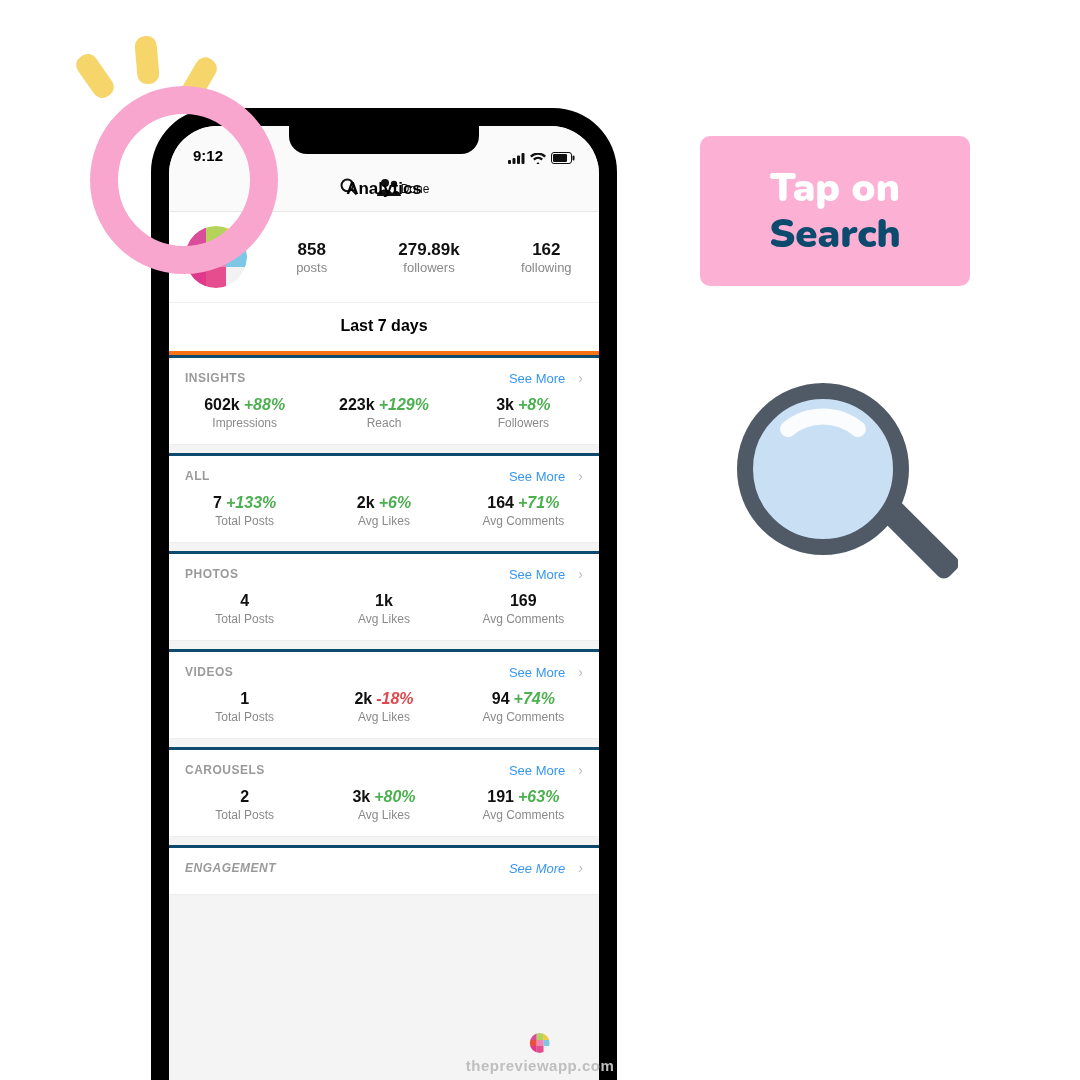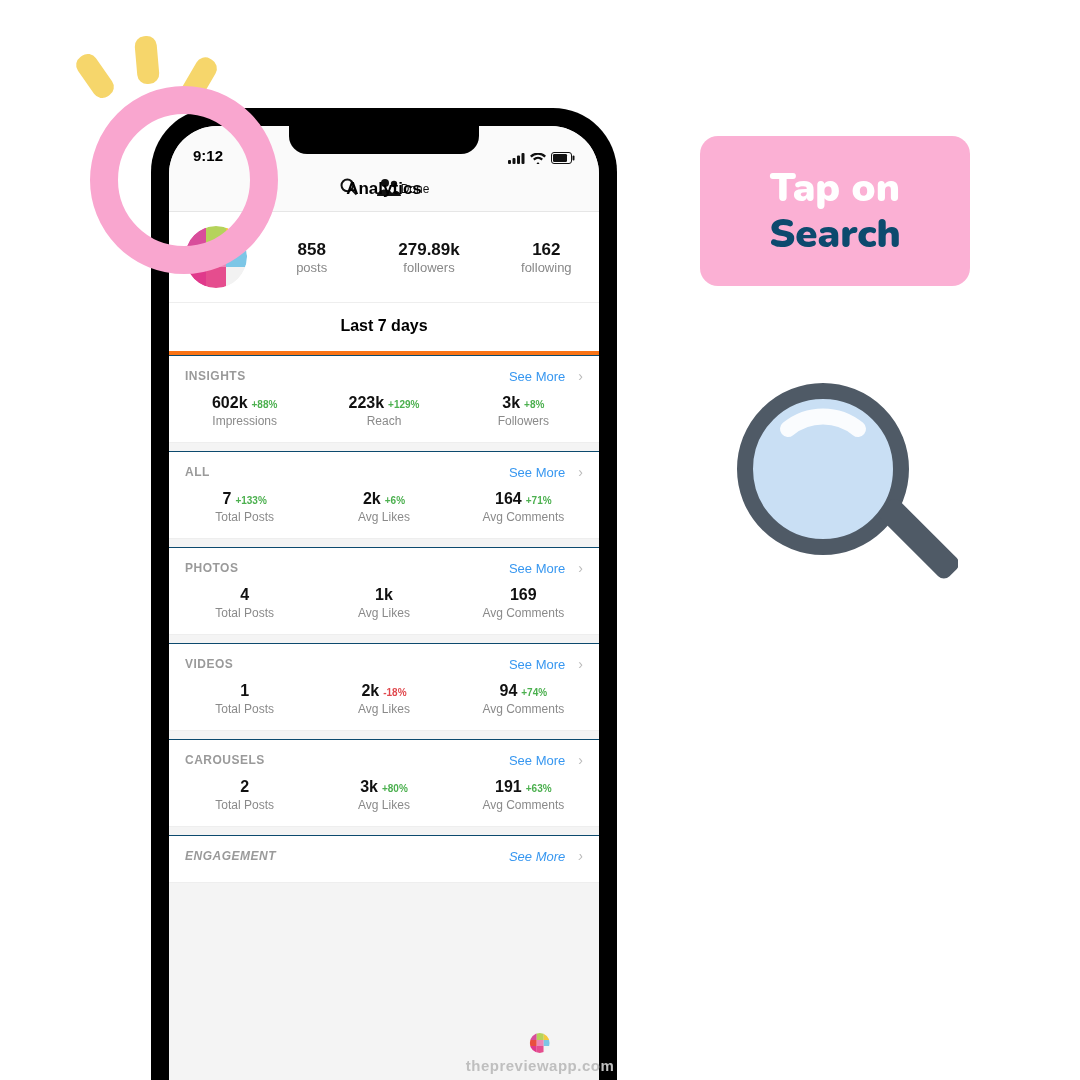--- a/index.html
+++ b/index.html
@@ -60,45 +60,45 @@
   }
   .avatar { width:62px; height:62px; border-radius:50%; overflow:hidden; flex-shrink:0;}
   .pstat { flex:1; text-align:center; }
   .pstat .num { font-size:17px; font-weight:600; color:#111; }
   .pstat .lbl { font-size:13px; color:#888; }
   .period {
     background:#fff; text-align:center; padding:14px 0 16px;
     font-size:16px; font-weight:600; border-bottom:4px solid #f97316;
   }
   .section {
-    background:#fff; border-top:1px solid #0c4a6e; border-bottom:1px solid #eee;
+    background:#fff; border-top:3px solid #0c4a6e; border-bottom:1px solid #eee;
     margin-bottom:8px; padding-bottom:12px;
   }
   .sec-head {
     display:flex; justify-content:space-between; align-items:center;
     padding:12px 16px 8px;
   }
   .sec-title { font-size:12px; font-weight:600; color:#9a9a9a; letter-spacing:0.5px;}
   .see-more { font-size:13px; color:#3797f0; font-weight:500; display:flex; align-items:center; gap:13px;}
   .see-more .chev { color:#bbb; font-size:14px;}
   .metrics { display:flex; padding:2px 6px 2px; }
   .metric { flex:1; text-align:center; }
   .metric .val { font-size:16px; font-weight:600; color:#111; display:inline;}
-  .metric .delta { font-size:10px; font-weight:600; margin-left:4px;}
+  .metric .delta { font-size:16px; font-weight:600; margin-left:4px;font-style:italic;}
   .delta.pos { color:#4cb04f;}
   .delta.neg { color:#e0484d;}
   .metric .lbl { font-size:12px; color:#8a8a8a; margin-top:2px;}
   .homebar {
     position:absolute; bottom:8px; left:50%; transform:translateX(-50%);
     width:130px; height:5px; background:#000; border-radius:3px;
   }
   
   .callout {
     position:absolute; left:700px; top:136px;
-    width:270px; height:150px; background:#fbb0d4; border-radius:18px;
+    width:270px; height:150px; background:#fbb0d4; border-radius:10px;
     display:flex; flex-direction:column; align-items:center; justify-content:center;
     font-weight:900; font-size:40px; line-height:1.15;
     font-family: "Arial Rounded MT Bold","Nunito",Arial,sans-serif;
   }
   .callout .l1 { color:#fff; }
   .callout .l2 { color:#0c4a6e; }
   
   .magnifier { position:absolute; left:728px; top:374px; }
   
   .footer {

